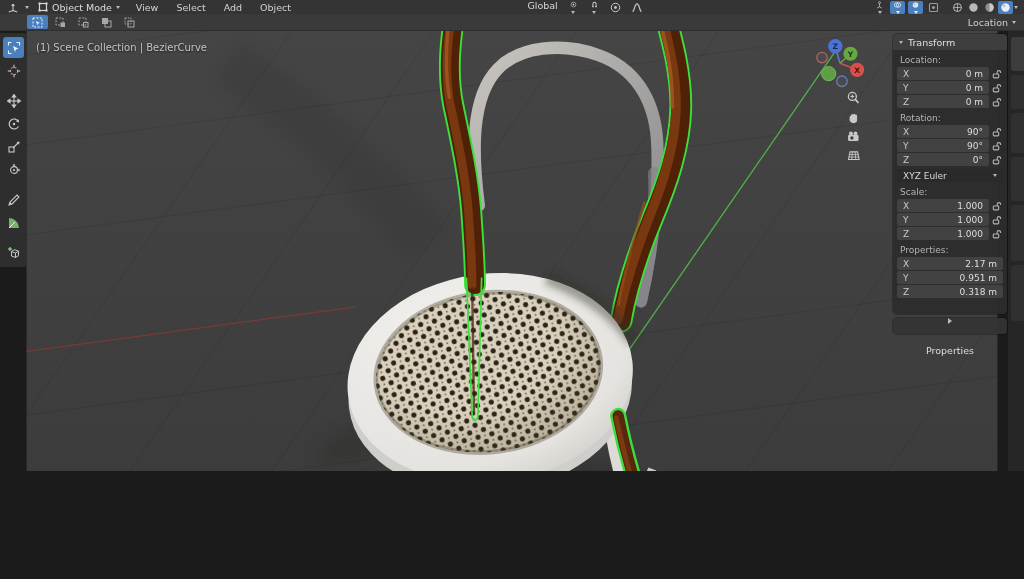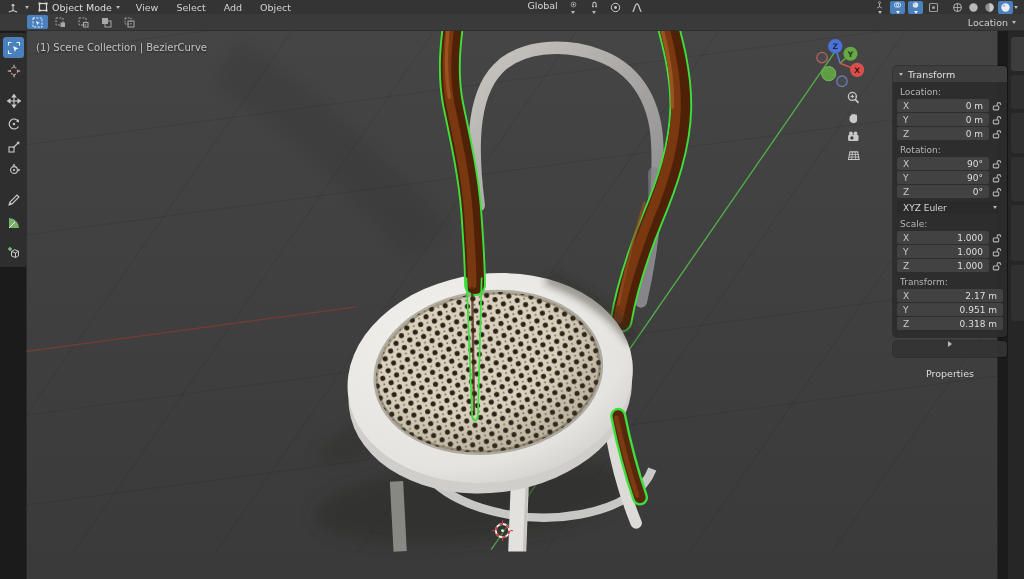--- a/index.html
+++ b/index.html
@@ -1,16 +1,16 @@
 <!DOCTYPE html>
 <html><head>
 <meta charset="utf-8">
 <style>
   html,body{margin:0;padding:0;background:#1b1b1b;}
-  .app{position:relative;width:1024px;height:579px;overflow:hidden;
+  .app{position:relative;width:1024px;height:471px;overflow:hidden;
        font-family:"DejaVu Sans","Liberation Sans",sans-serif;color:#cccccc;
        font-size:10px;-webkit-font-smoothing:antialiased;}
   
   .row1{position:absolute;top:0;left:0;width:1024px;height:14px;background:#343434;
         display:flex;align-items:center;z-index:30;}
   .row2{position:absolute;top:14px;left:0;width:1024px;height:17px;background:#3a3a3a;
         display:flex;align-items:center;z-index:30;border-bottom:1px solid #2e2e2e;box-sizing:border-box;}
   .hgroup{display:flex;align-items:center;gap:4px;}
   .menu-item{padding:0 7px;color:#d2d2d2;font-size:9.5px;cursor:default;}
   .mode-box{display:flex;align-items:center;gap:4px;padding:0 5px;color:#dddddd;font-size:9.5px;}
@@ -34,21 +34,21 @@
   
   .toolbar{position:absolute;left:0;top:2px;width:27px;background:rgba(48,48,48,.94);
            border-radius:0 4px 4px 0;display:flex;flex-direction:column;align-items:center;
            padding:4px 0;gap:2px;z-index:10;}
   .tool{width:21px;height:21px;border-radius:3px;display:flex;align-items:center;justify-content:center;}
   .tool.active{background:#4b80bf;}
   .tool svg{display:block;}
   .tsep{height:5px;}
   
   .nstack{position:absolute;left:893px;top:3px;width:114px;display:flex;flex-direction:column;gap:4px;z-index:10;}
-  .npanel{background:rgba(44,44,44,.97);border-radius:4px;padding-bottom:6px;box-shadow:0 0 0 1px rgba(0,0,0,.25);margin-top:32px;}
+  .npanel{background:rgba(44,44,44,.97);border-radius:4px;padding-bottom:15px;box-shadow:0 0 0 1px rgba(0,0,0,.25);}
   .np-header{height:16px;background:#3e3e3e;border-radius:4px 4px 0 0;display:flex;align-items:center;
              gap:5px;padding:0 6px;color:#e0e0e0;font-size:9.5px;}
   .np-section{color:#b4b4b4;font-size:9px;margin:5px 7px 2px;}
   .np-row{display:flex;align-items:center;margin:0 3px 1px 4px;}
   .np-field{flex:1;background:#424242;border-radius:2px;height:13px;display:flex;align-items:center;
             padding:0 6px;color:#dedede;font-size:9px;}
   .np-field .axis{width:14px;color:#c9c9c9;}
   .np-field .val{margin-left:auto;}
   .np-lock{width:15px;display:flex;justify-content:center;align-items:center;}
   .np-row.full{margin-right:4px;}
@@ -602,21 +602,21 @@
             <span class="axis">Z</span>
             <span class="val">1.000</span>
           </div>
           <span class="np-lock">
               <svg width="10" height="10">
                 <use href="#lock"></use>
               </svg>
             </span>
         </div>
 
-        <div class="np-section">Transform:</div>
+        <div class="np-section">Properties:</div>
         <div class="np-row full">
           <div class="np-field">
             <span class="axis">X</span>
             <span class="val">2.17 m</span>
           </div>
         </div>
         <div class="np-row full">
           <div class="np-field">
             <span class="axis">Y</span>
             <span class="val">0.951 m</span>

